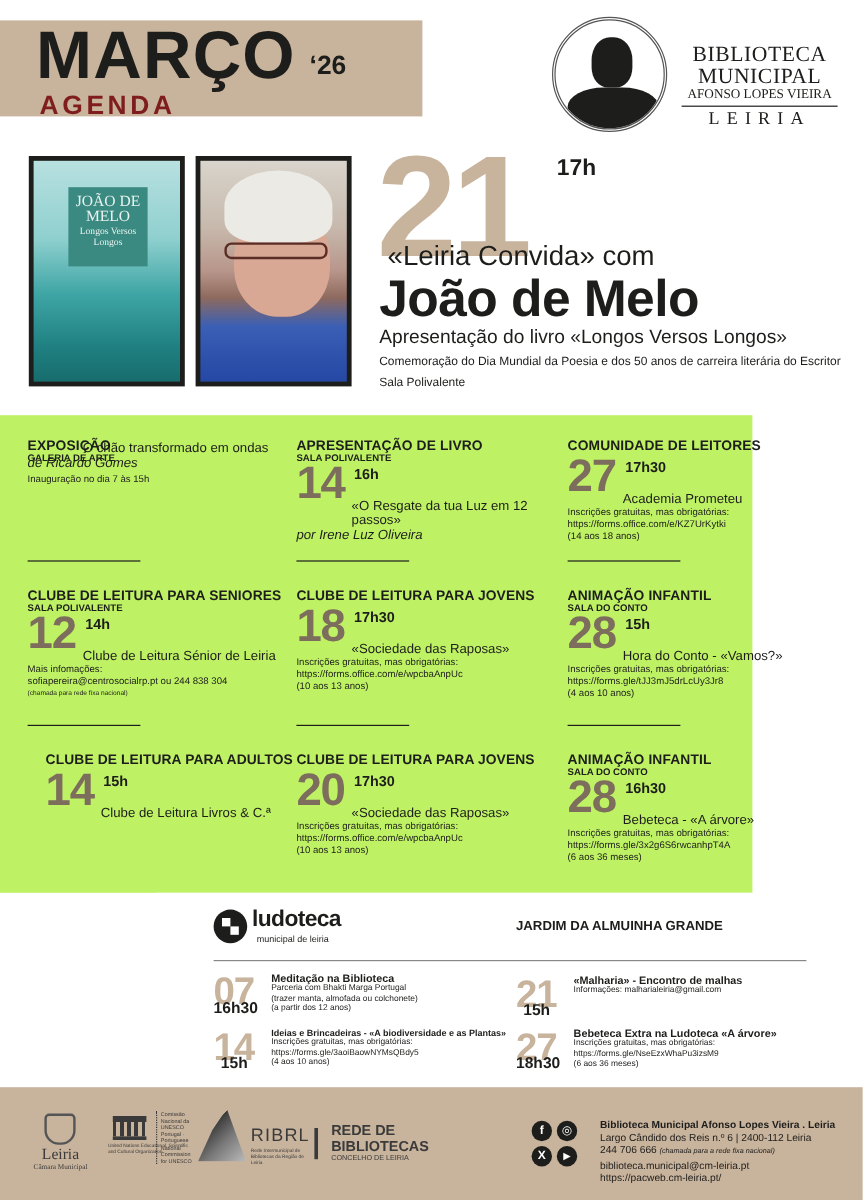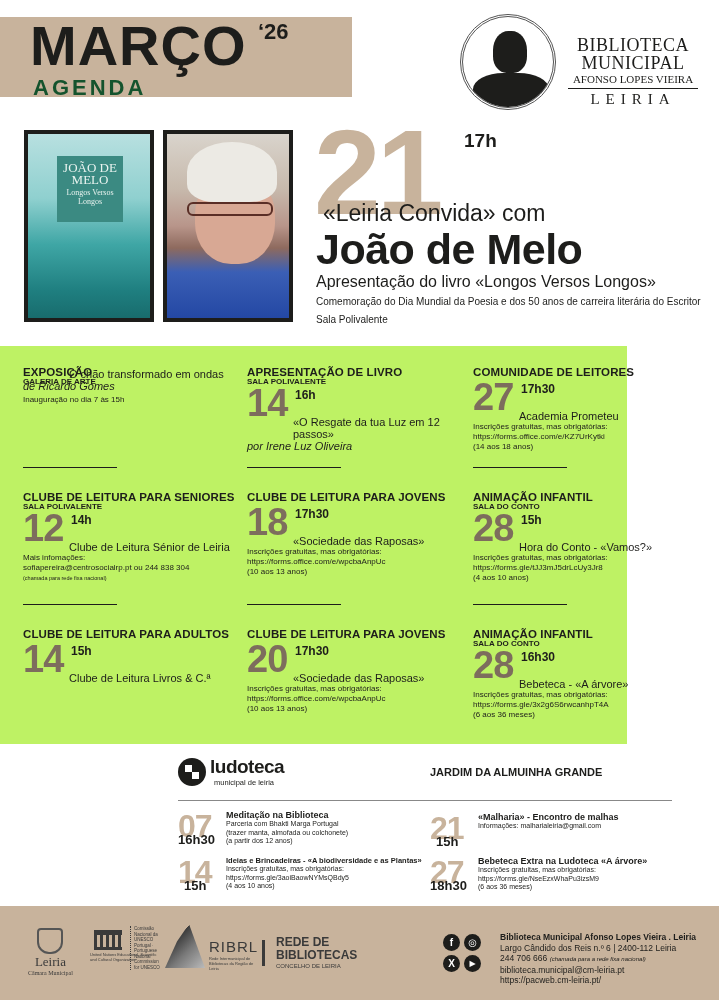--- a/index.html
+++ b/index.html
@@ -3,21 +3,21 @@
 <meta charset="utf-8">
 <style>
   * { box-sizing: border-box; margin: 0; padding: 0; }
   html, body { width: 719px; height: 1000px; overflow: hidden; background: #ffffff; }
   body { font-family: "Liberation Sans", "DejaVu Sans", sans-serif; color: #1d1d1b; position: relative; }
 
   
   .hdr-band { position: absolute; left: 0; top: 17px; width: 352px; height: 80px; background: #c8b39c; }
   .hdr-month { position: absolute; left: 30px; top: 18px; font-size: 56px; font-weight: 700; letter-spacing: 1px; line-height: 1; color: #1d1d1b; }
   .hdr-year { position: absolute; left: 258px; top: 26px; font-size: 22px; font-weight: 700; color: #1d1d1b; }
-  .hdr-agenda { position: absolute; left: 33px; top: 75px; font-size: 22px; font-weight: 700; letter-spacing: 3px; color: #14532d; }
+  .hdr-agenda { position: absolute; left: 33px; top: 75px; font-size: 22px; font-weight: 700; letter-spacing: 3px; color: #7f1d1d; }
 
   .logo-wrap { position: absolute; left: 460px; top: 14px; width: 240px; height: 96px; }
   .logo-circle { position: absolute; left: 0; top: 0; width: 96px; height: 96px; border-radius: 50%; border: 3px double #555; background: #fff; overflow: hidden; }
   .logo-circle .head { position: absolute; left: 30px; top: 14px; width: 34px; height: 42px; background: #1d1d1b; border-radius: 45% 45% 40% 40%; }
   .logo-circle .body { position: absolute; left: 10px; top: 56px; width: 76px; height: 40px; background: #1d1d1b; border-radius: 40% 40% 0 0; }
   .logo-text { position: absolute; left: 108px; top: 22px; width: 130px; font-family: "Liberation Serif", serif; color: #1d1d1b; text-align: center; }
   .logo-text .l1 { font-size: 18px; line-height: 18px; letter-spacing: 0.5px; }
   .logo-text .l2 { font-size: 18px; line-height: 18px; letter-spacing: 0.5px; }
   .logo-text .l3 { font-size: 11px; line-height: 14px; border-bottom: 1px solid #1d1d1b; padding-bottom: 2px; }
   .logo-text .l4 { font-size: 15px; letter-spacing: 6px; margin-top: 2px; }
@@ -98,21 +98,21 @@
   .soc { position: absolute; width: 17px; height: 17px; border-radius: 50%; background: #1d1d1b; color: #fff; font-size: 10px; font-weight: 700; text-align: center; line-height: 17px; }
   .contact { position: absolute; left: 500px; top: 26px; font-size: 8.5px; line-height: 10.5px; color: #1d1d1b; white-space: nowrap; }
   .contact .b { font-weight: 700; }
   .contact .i { font-style: italic; font-size: 6px; }
 </style>
 </head>
 <body>
 
 <div class="hdr-band">
   <div class="hdr-month" style="left:30px;top:1px;">MARÇO</div>
-  <div class="hdr-year" style="top:2px;text-align:center;">‘26</div>
+  <div class="hdr-year" style="top:25px;text-align:center;">‘26</div>
   <div class="hdr-agenda" style="top:58px;">AGENDA</div>
 </div>
 
 <div class="logo-wrap">
   <div class="logo-circle">
     <div class="head"></div>
       <div class="body"></div>
   </div>
   <div class="logo-text">
     <div class="l1">BIBLIOTECA</div>
@@ -216,21 +216,21 @@
       <div class="ev-day">28</div>
       <div class="ev-time">15h</div>
     </div>
     <div class="ev-title">Hora do Conto - «Vamos?»</div>
     <div class="ev-note">Inscrições gratuitas, mas obrigatórias:</div>
     <div class="ev-note">https://forms.gle/tJJ3mJ5drLcUy3Jr8</div>
     <div class="ev-note">(4 aos 10 anos)</div>
   </div>
   <div class="ev-rule" style="left:473px;top:258px;"></div>
 
-  <div class="ev" style="left:23px;top:282px;">
+  <div class="ev" style="left:38px;top:282px;">
     <div class="ev-cat">CLUBE DE LEITURA PARA ADULTOS</div>
     <div class="ev-date" style="margin-top:4px;">
       <div class="ev-day">14</div>
       <div class="ev-time">15h</div>
     </div>
     <div class="ev-title">Clube de Leitura Livros &amp; C.ª</div>
   </div>
 
   <div class="ev" style="left:247px;top:282px;">
     <div class="ev-cat">CLUBE DE LEITURA PARA JOVENS</div>

